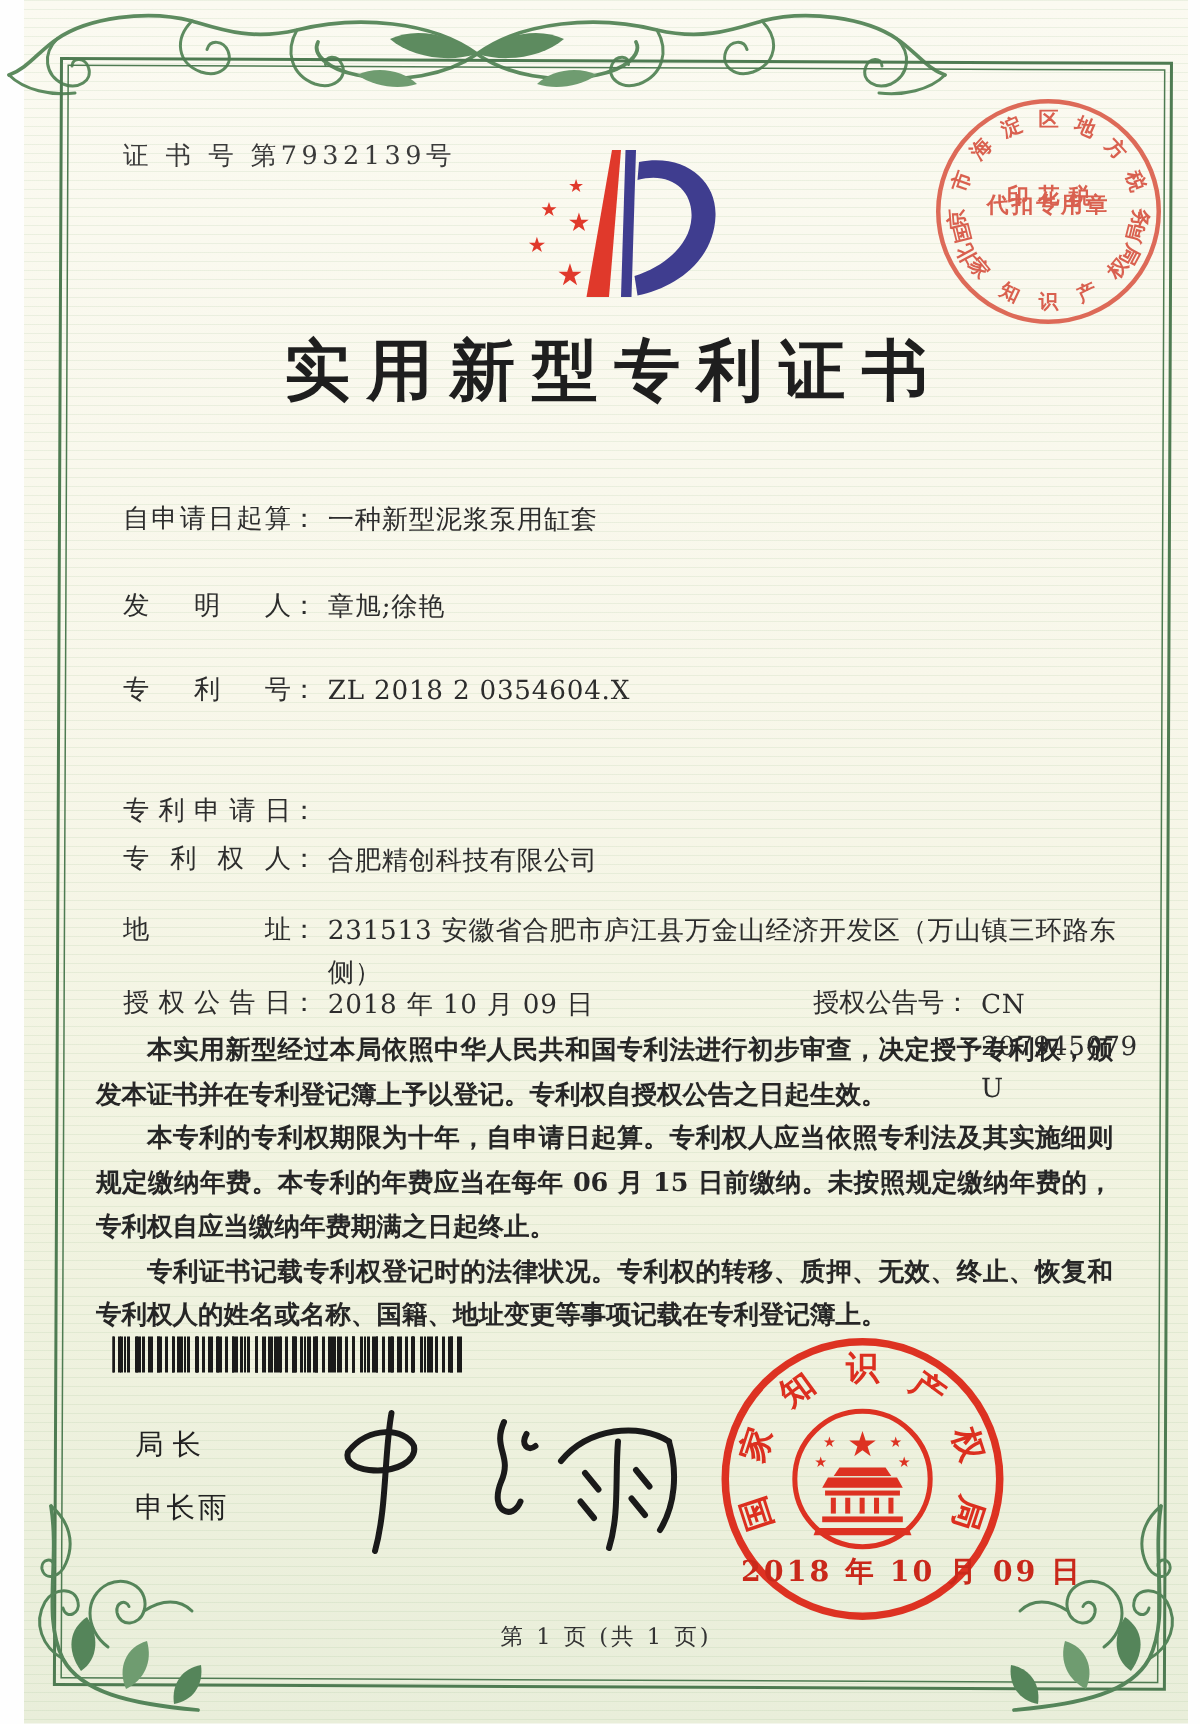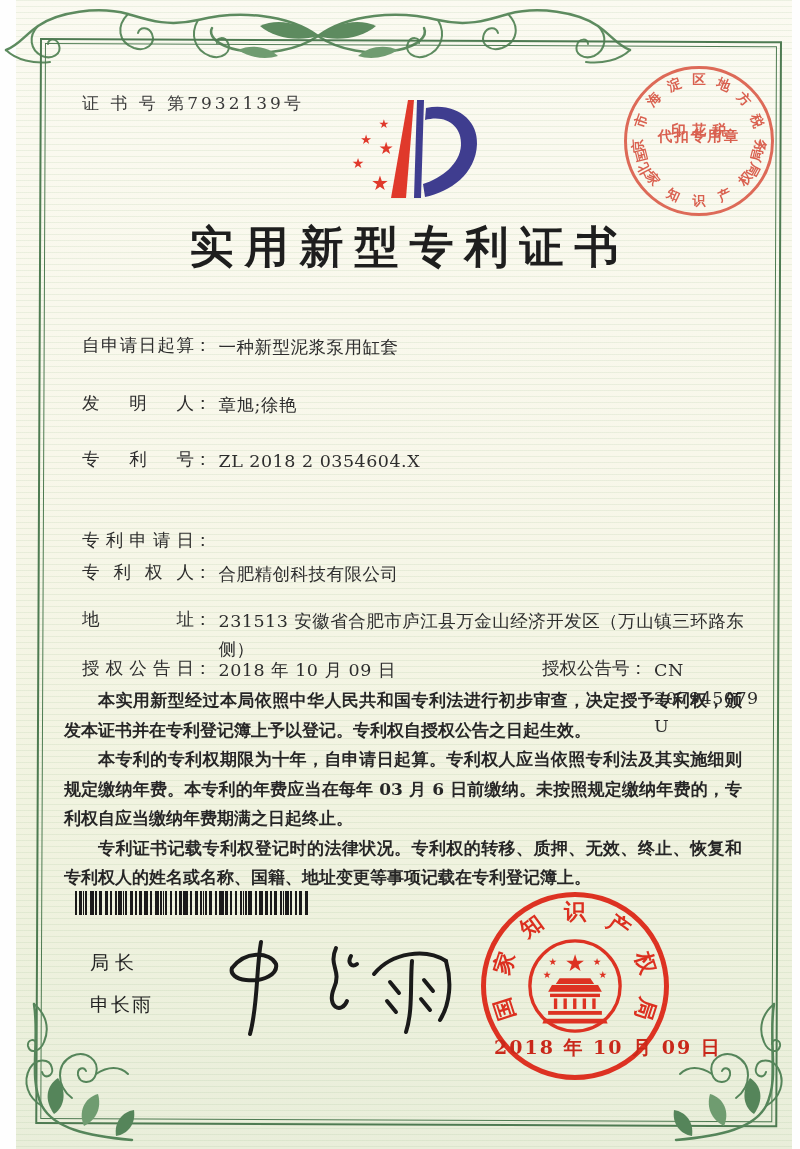--- a/index.html
+++ b/index.html
@@ -154,21 +154,21 @@
     <span class="fvalue">2018 年 10 月 09 日</span>
     <span class="grant2">
       <span class="flabel">授权公告号</span>
         <span class="fcolon">：</span>
       <span class="fvalue">CN 207945079 U</span>
     </span>
   </div>
 
   <div class="paras">
     <p>本实用新型经过本局依照中华人民共和国专利法进行初步审查，决定授予专利权，颁发本证书并在专利登记簿上予以登记。专利权自授权公告之日起生效。</p>
-    <p>本专利的专利权期限为十年，自申请日起算。专利权人应当依照专利法及其实施细则规定缴纳年费。本专利的年费应当在每年 03 月 6 日前缴纳。未按照规定缴纳年费的，专利权自应当缴纳年费期满之日起终止。</p>
+    <p>本专利的专利权期限为十年，自申请日起算。专利权人应当依照专利法及其实施细则规定缴纳年费。本专利的年费应当在每年 06 月 15 日前缴纳。未按照规定缴纳年费的，专利权自应当缴纳年费期满之日起终止。</p>
     <p>专利证书记载专利权登记时的法律状况。专利权的转移、质押、无效、终止、恢复和专利权人的姓名或名称、国籍、地址变更等事项记载在专利登记簿上。</p>
   </div>
 
   <div class="barcode"></div>
 
   <div class="sig-title">局长</div>
   <div class="sig-name">申长雨</div>
   <svg class="signature" width="250" height="115" viewBox="0 0 250 115">
     <g stroke="#1a1a1a" stroke-width="4" fill="none" stroke-linecap="round">
       <path d="M45,12 C40,40 42,75 34,104"></path>
@@ -240,14 +240,15 @@
         <span class="arc-ch" style="transform: translate(-50%, -50%) rotate(25.3333deg) translateY(60px);">知</span>
         <span class="arc-ch" style="transform: translate(-50%, -50%) rotate(0deg) translateY(60px);">识</span>
         <span class="arc-ch" style="transform: translate(-50%, -50%) rotate(-25.3333deg) translateY(60px);">产</span>
         <span class="arc-ch" style="transform: translate(-50%, -50%) rotate(-50.6667deg) translateY(60px);">权</span>
         <span class="arc-ch" style="transform: translate(-50%, -50%) rotate(-76deg) translateY(60px);">局</span>
       </div>
     <div class="tax-c1">印花税</div>
     <div class="tax-c2">代扣专用章</div>
   </div>
 
+  <div class="footer">第 1 页 (共 1 页)</div>
 
 </div>
 
 </body></html>

